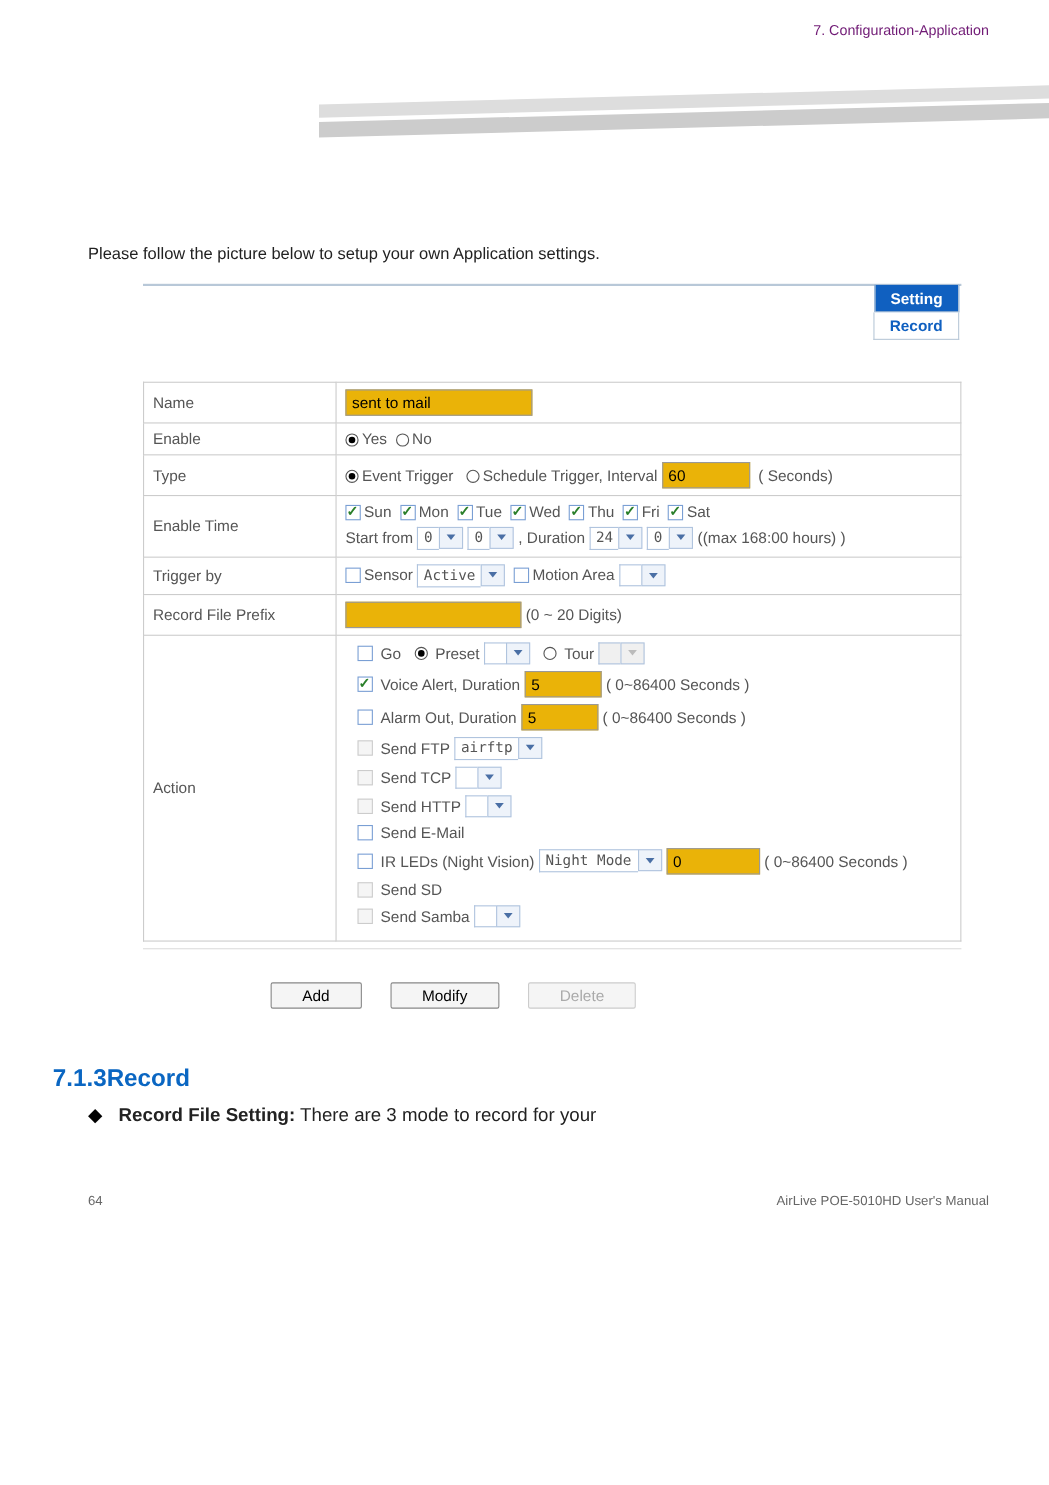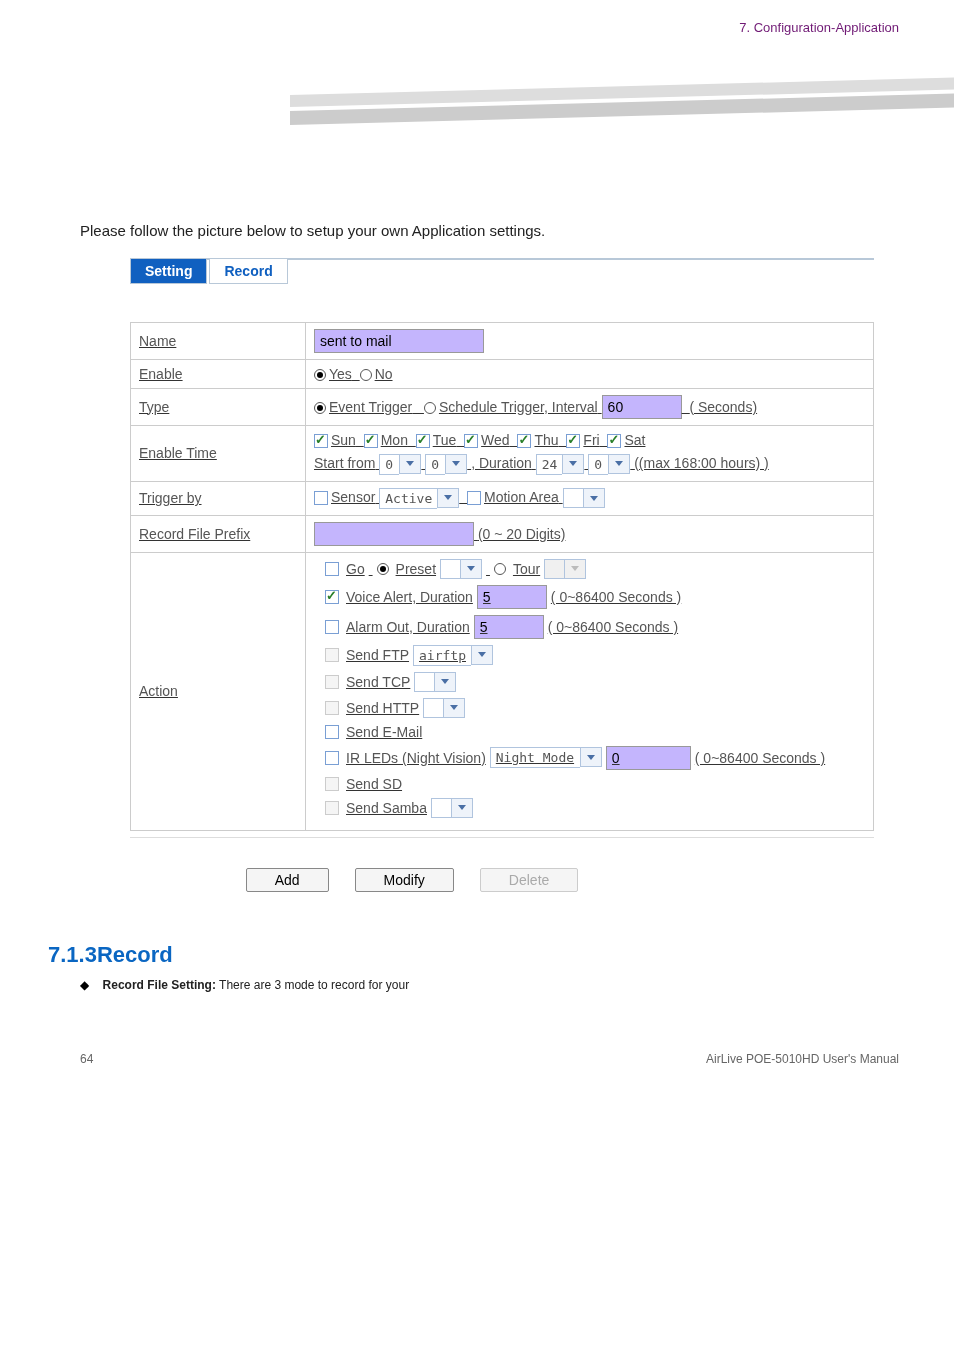--- a/index.html
+++ b/index.html
@@ -12,31 +12,31 @@
 .logo-arc::after { content: ''; position: absolute; top: 5px; left: 5px; right: 5px; height: 20px; border: 2px solid #000; border-bottom: none; border-radius: 60px 60px 0 0; }
 .logo-reg { font-size: 14px; vertical-align: super; color: #333; }
 .swoosh { position: absolute; top: 95px; left: 290px; right: 0; height: 80px; }
 .swoosh-line { height: 12px; background: #ddd; margin-bottom: 4px; transform: skewY(-1.5deg); transform-origin: left; }
 .swoosh-line.l2 { background: #ccc; height: 14px; }
 
 .body-text { margin: 20px 80px 10px 80px; font-size: 15px; color: #222; line-height: 1.5; }
 .body-text p { margin-bottom: 14px; }
 
 .event-panel { margin: 15px 80px 0 130px; border-top: 2px solid #b8c8d8; }
-.tabs-row { display: flex; align-items: flex-end; margin-top: -1px; }
+.tabs-row { display: flex; align-items: flex-end; margin-top: -1px; flex-direction: column; }
 .tab { padding: 4px 14px; font-size: 14px; font-weight: bold; border: 1px solid #b8c8d8; border-top: none; margin-right: 2px; }
 .tab.active { background: #1060c0; color: #fff; }
 .tab.inactive { background: #fff; color: #1060c0; }
 
-.settings-table { margin: 38px 80px 0 130px; border-collapse: collapse; width: calc(100% - 210px); text-decoration: underline; }
+.settings-table { margin: 38px 80px 0 130px; border-collapse: collapse; width: calc(100% - 210px); }
 .settings-table td { border: 1px solid #ccc; padding: 6px 8px; vertical-align: middle; font-size: 14px; color: #555; }
 .settings-table td.label-cell { width: 175px; color: #555; }
 .settings-table td.value-cell { background: #fff; }
 
-.text-input { border: 1px solid #999; padding: 3px 5px; font-size: 14px; background: #c4b5fd; }
+.text-input { border: 1px solid #999; padding: 3px 5px; font-size: 14px; background: #eab308; }
 .text-input.name { width: 170px; }
 .text-input.interval { width: 80px; }
 .text-input.dur { width: 70px; }
 .text-input.prefix { width: 160px; }
 .text-input.irled { width: 85px; }
 
 .check { width: 14px; height: 14px; display: inline-block; border: 1px solid #7a9fd4; background: #fff; vertical-align: middle; position: relative; margin-right: 3px; }
 .check.on::after { content: '✓'; position: absolute; top: -3px; left: 0; font-size: 13px; color: #2a7f2a; font-weight: bold; }
 .check.disabled { border-color: #ccc; background: #f5f5f5; }
 .radio { width: 12px; height: 12px; display: inline-block; border: 1px solid #555; border-radius: 50%; background: #fff; vertical-align: middle; margin-right: 3px; position: relative; }
@@ -53,21 +53,21 @@
 
 .btn-row { margin: 20px 80px 0 130px; padding: 10px 0; display: flex; gap: 26px; }
 .btn { border: 1px solid #888; background: #f5f5f5; padding: 3px 28px; font-size: 14px; border-radius: 2px; }
 .btn.disabled { color: #aaa; border-color: #ccc; }
 
 .hr-sep { margin: 6px 80px 0 130px; border: none; border-top: 1px solid #ddd; }
 
 .section-heading { margin: 40px 80px 10px 48px; display: flex; align-items: baseline; }
 .section-heading .num { color: #0a66c2; font-size: 22px; font-weight: bold; }
 .section-heading .title { color: #0a66c2; font-size: 22px; font-weight: bold; }
-.bullet-line { margin: 10px 80px 0 80px; font-size: 12px; color: #222; }
+.bullet-line { margin: 10px 80px 0 80px; font-size: 17px; color: #222; }
 .bullet-line .diamond { color: #000; margin-right: 10px; }
 .bullet-line .b { font-weight: bold; }
 
 .footer { margin-top: 60px; display: flex; justify-content: space-between; padding: 0 55px 30px 80px; font-size: 12px; color: #666; }
 </style>
 </head>
 <body>
 
 <div class="header-area">
   <div class="swoosh">

